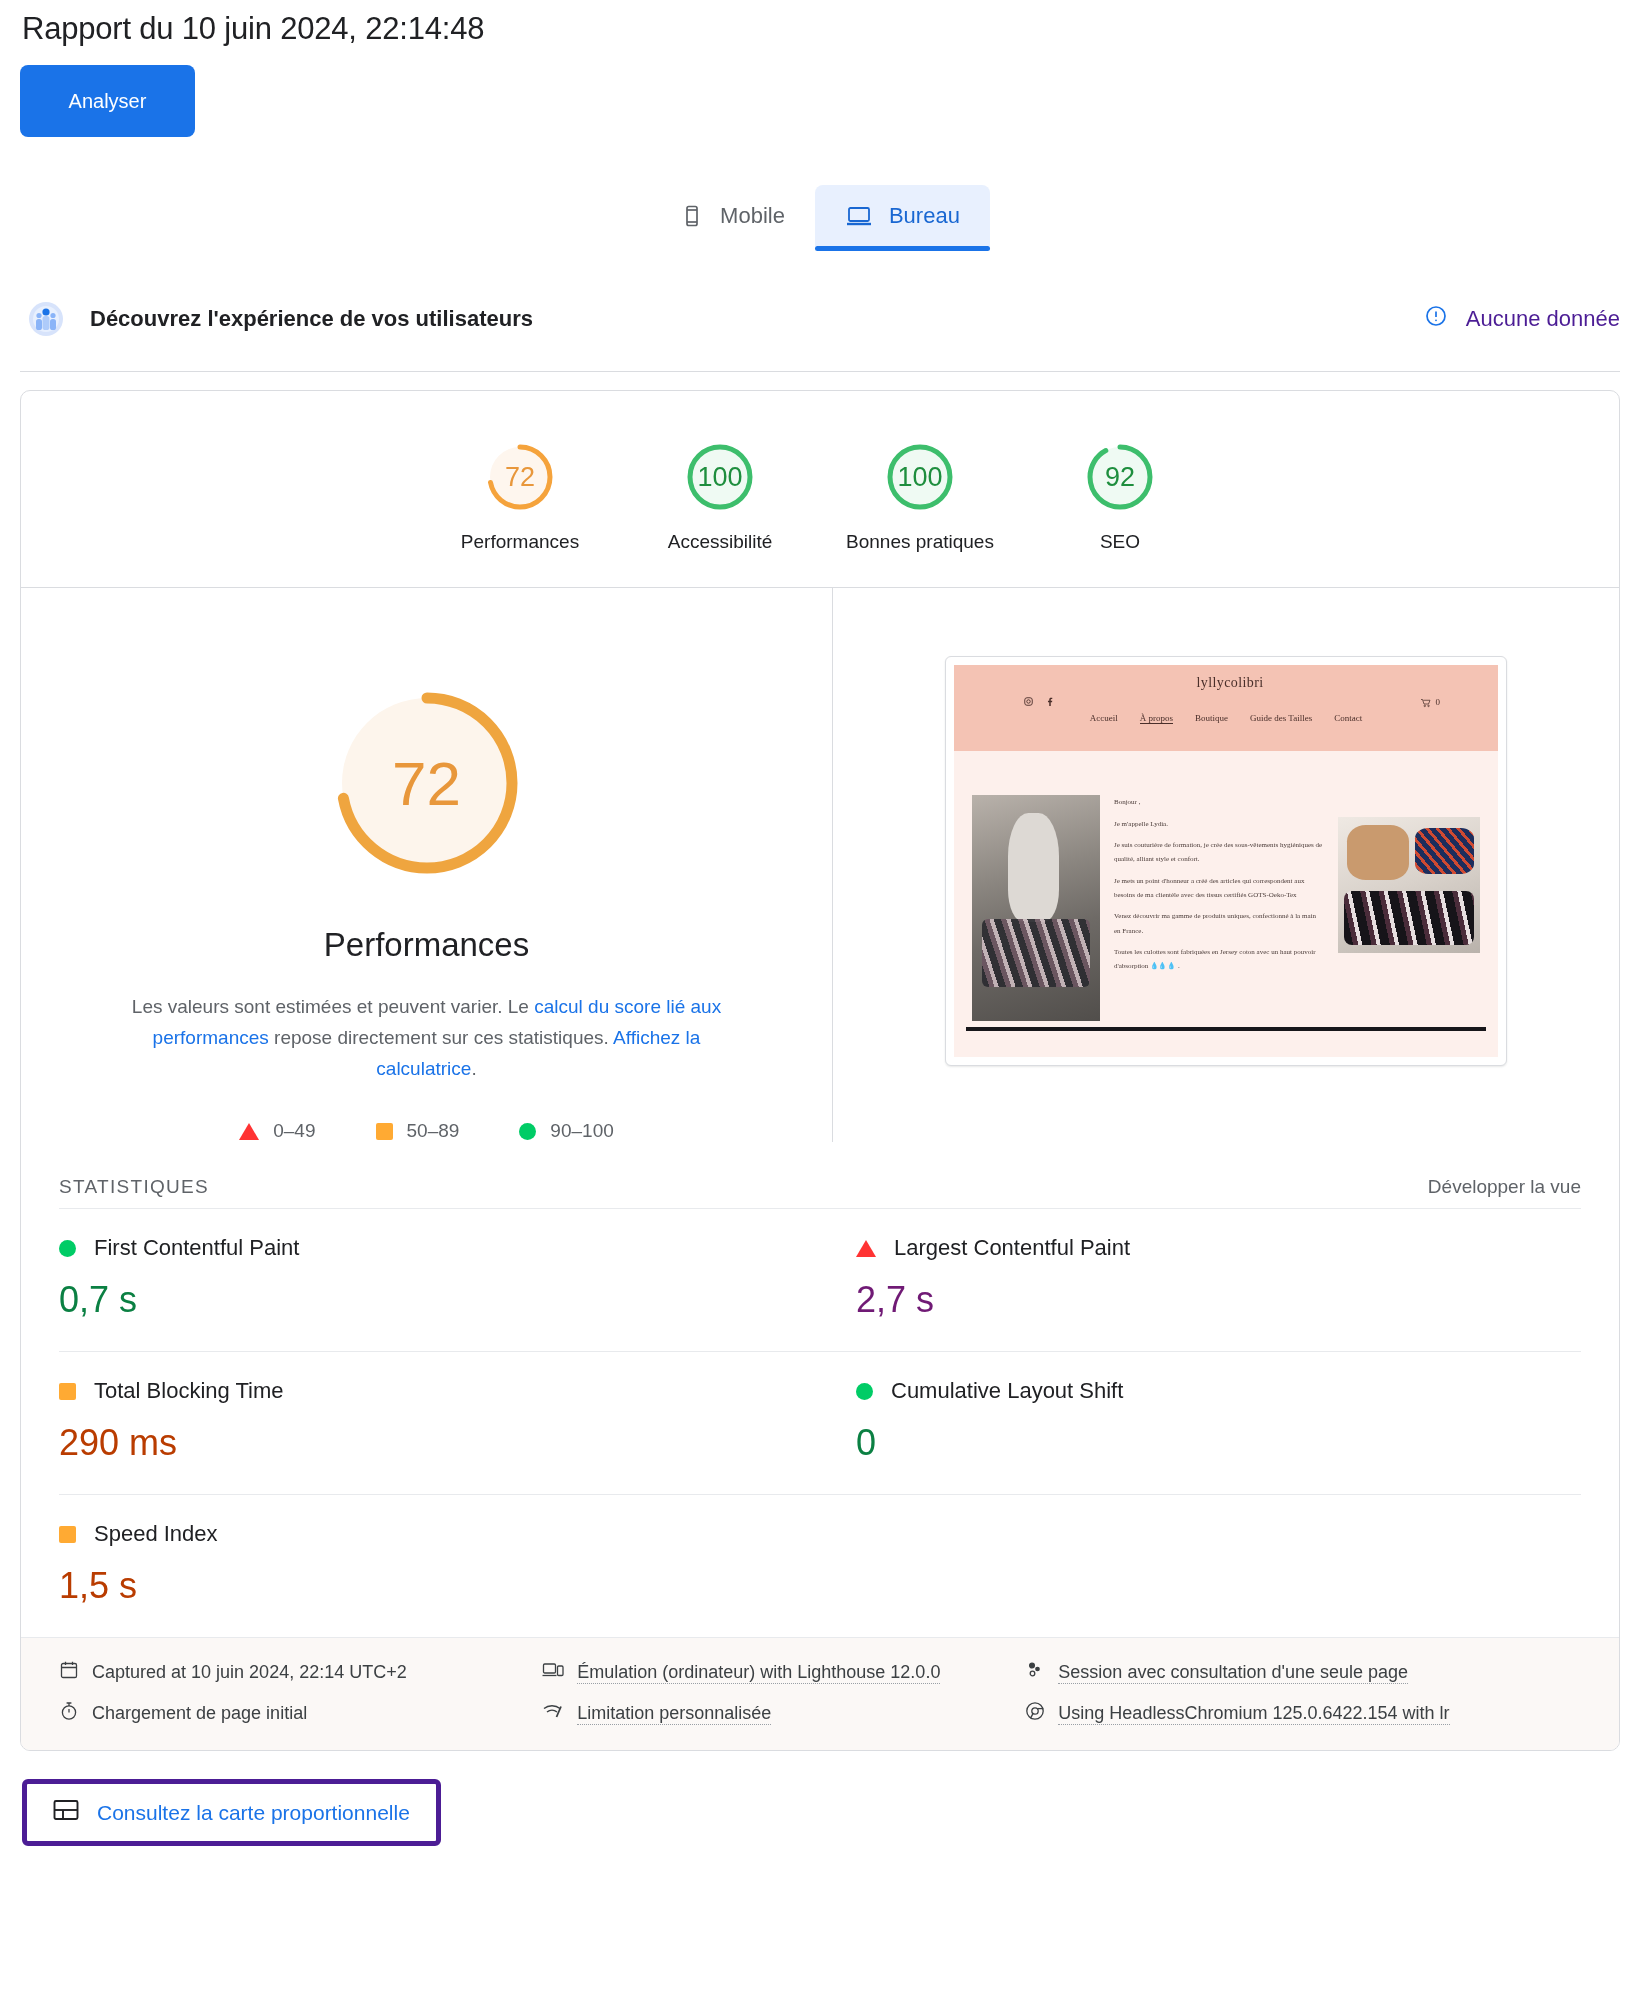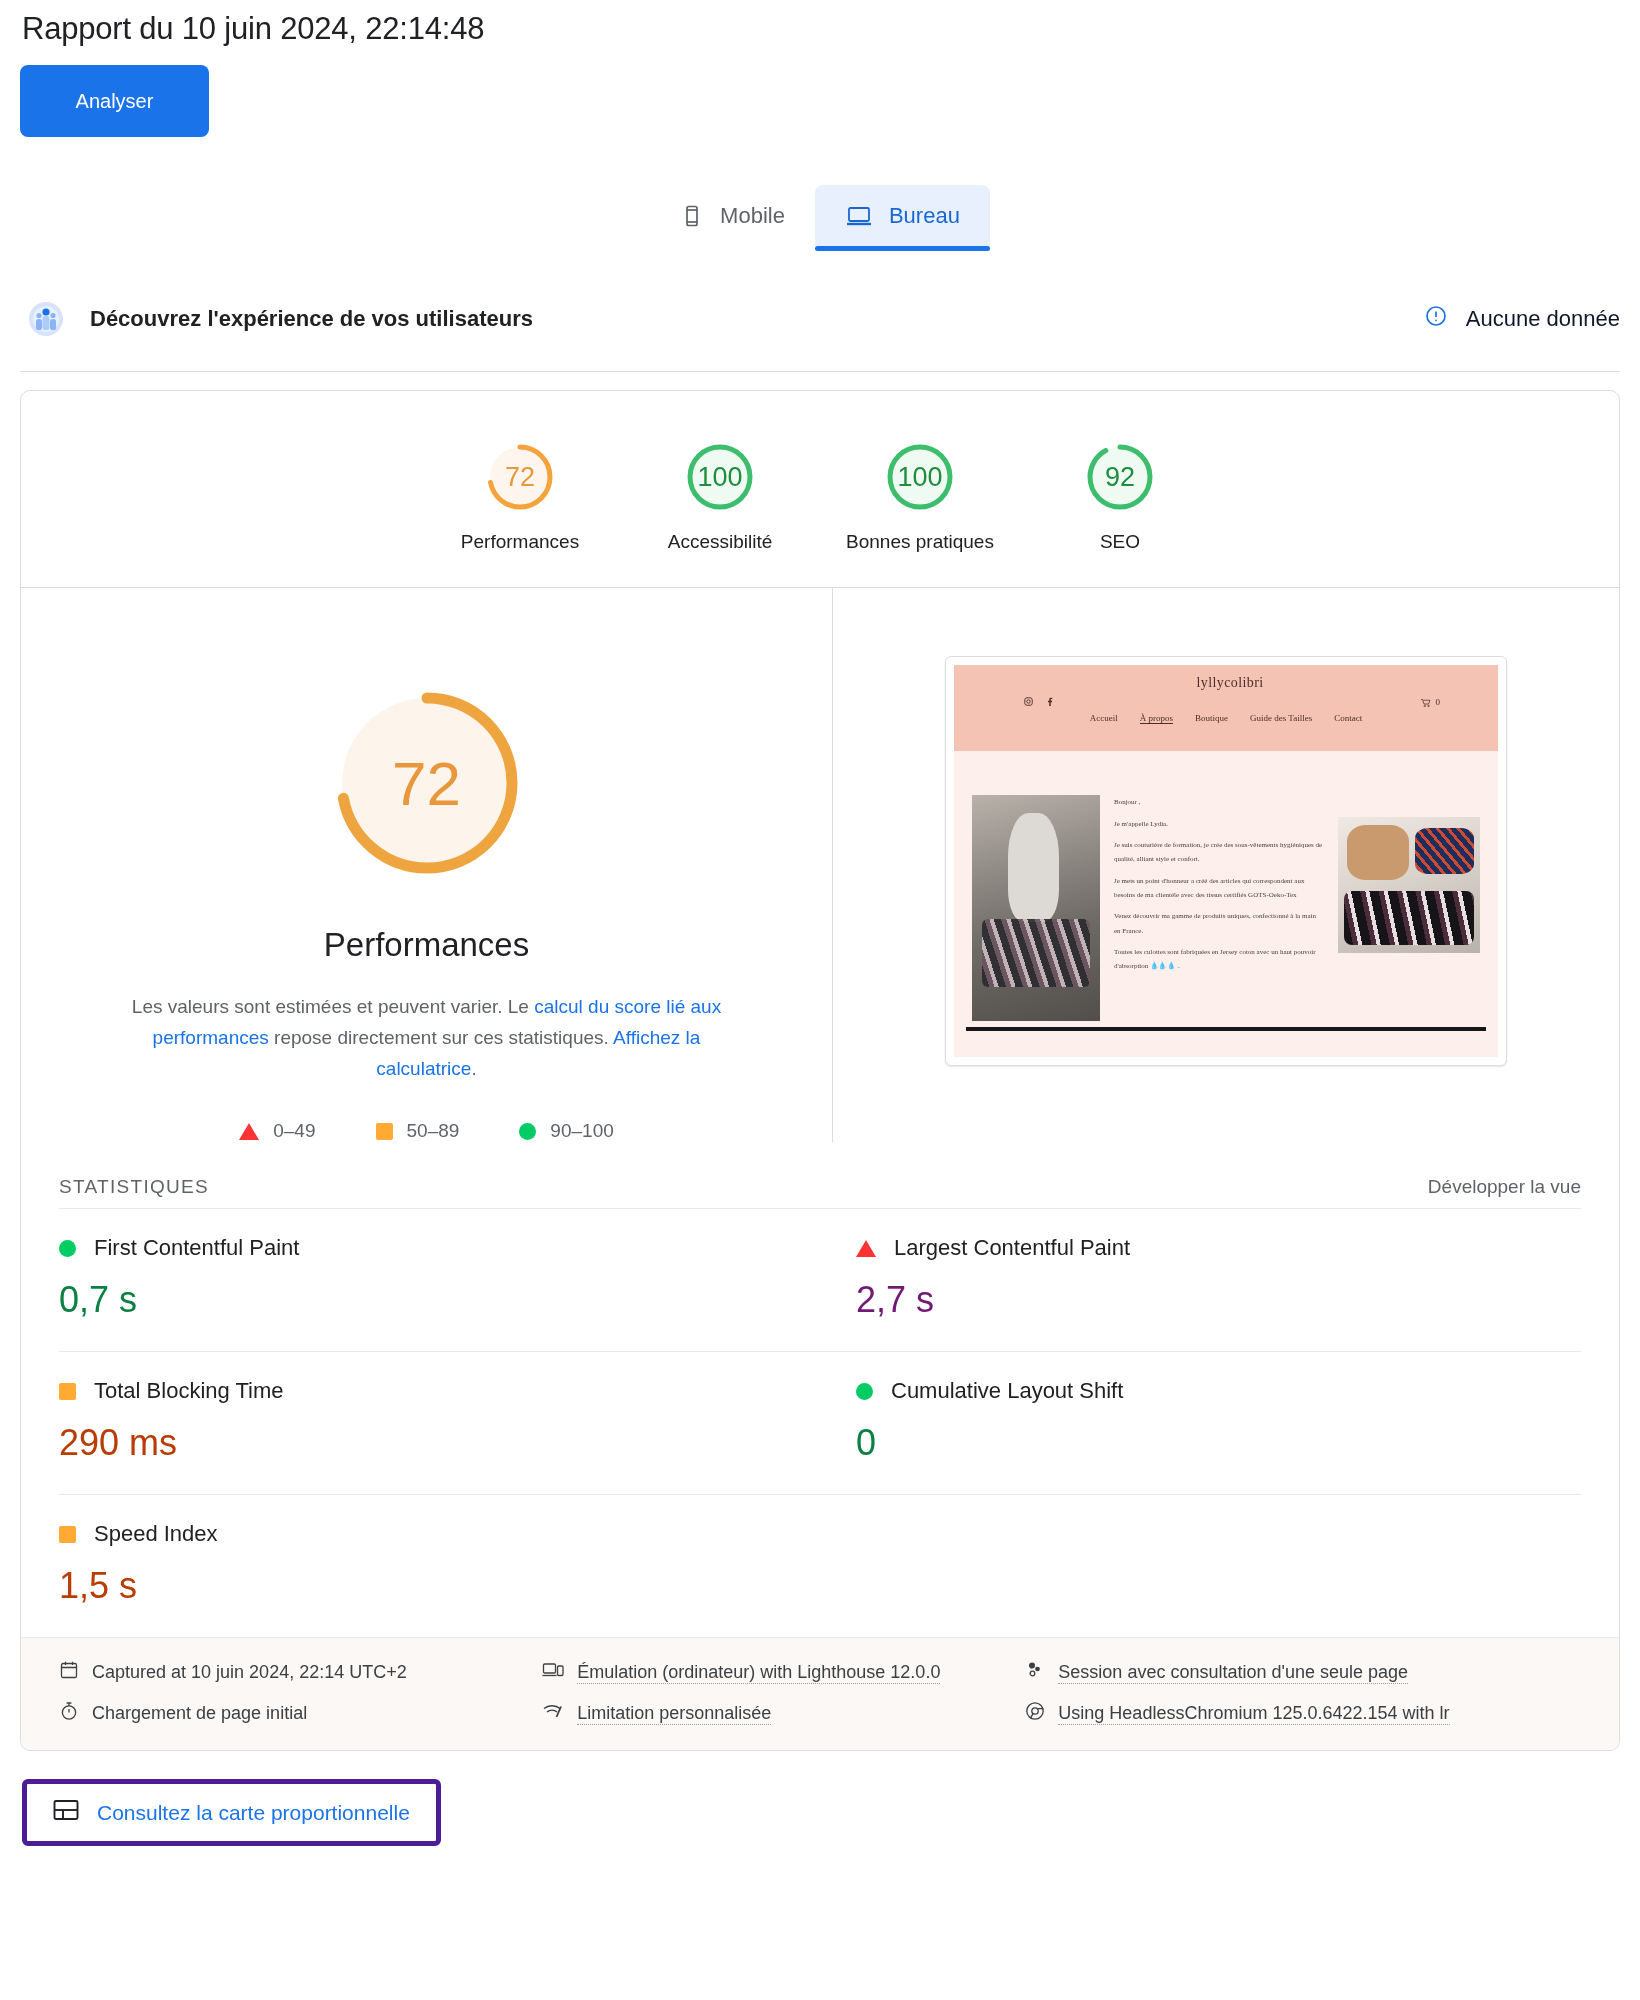--- a/index.html
+++ b/index.html
@@ -16,21 +16,21 @@
     font-size:31px;font-weight:400;color:#202124;
     letter-spacing:-.2px;padding:10px 0 18px 2px;line-height:1.2;
   }
   .url-row{display:flex;align-items:stretch;gap:24px;height:72px;}
   .url-input{
     flex:1;border:1px solid #dadce0;border-radius:8px;background:#fff;
     display:flex;align-items:center;padding:0 28px;
     font-size:20px;color:#3c4043;
   }
   .analyse-btn{
-    width:189px;border:none;border-radius:8px;background:#1a73e8;color:#fff;
+    width:175px;border:none;border-radius:8px;background:#1a73e8;color:#fff;
     font-size:20px;font-family:inherit;display:flex;align-items:center;
     justify-content:center;cursor:pointer;
   }
 
   
   .tabs{display:flex;justify-content:center;gap:0;margin-top:48px;}
   .tab{
     display:flex;align-items:center;gap:16px;
     padding:0 30px;height:62px;cursor:pointer;
     font-size:22px;color:#5f6368;position:relative;
@@ -41,21 +41,21 @@
     content:"";position:absolute;left:0;right:0;bottom:-4px;height:5px;
     background:#1a73e8;border-radius:3px;
   }
 
   
   .sec{margin-top:40px;}
   .sec-head{
     display:flex;align-items:center;gap:22px;padding:10px 0 22px 4px;
   }
   .sec-head .sec-title{font-size:22px;font-weight:600;color:#202124;flex:1;}
-  .sec-right{display:flex;align-items:center;gap:18px;color:#0f172a;font-size:22px;}
+  .sec-right{display:flex;align-items:center;gap:18px;color:#4c1d95;font-size:22px;}
   .divider{height:1px;background:#dadce0;margin:8px 0 0 0;}
 
   .sec-icon{width:44px;height:44px;flex:0 0 44px;display:flex;align-items:center;justify-content:center;}
 
   
   .card{
     border:1px solid #dadce0;border-radius:10px;background:#fff;margin-top:18px;
     overflow:hidden;
   }
   .gauges{display:flex;justify-content:center;gap:0;padding:48px 0 34px;}

